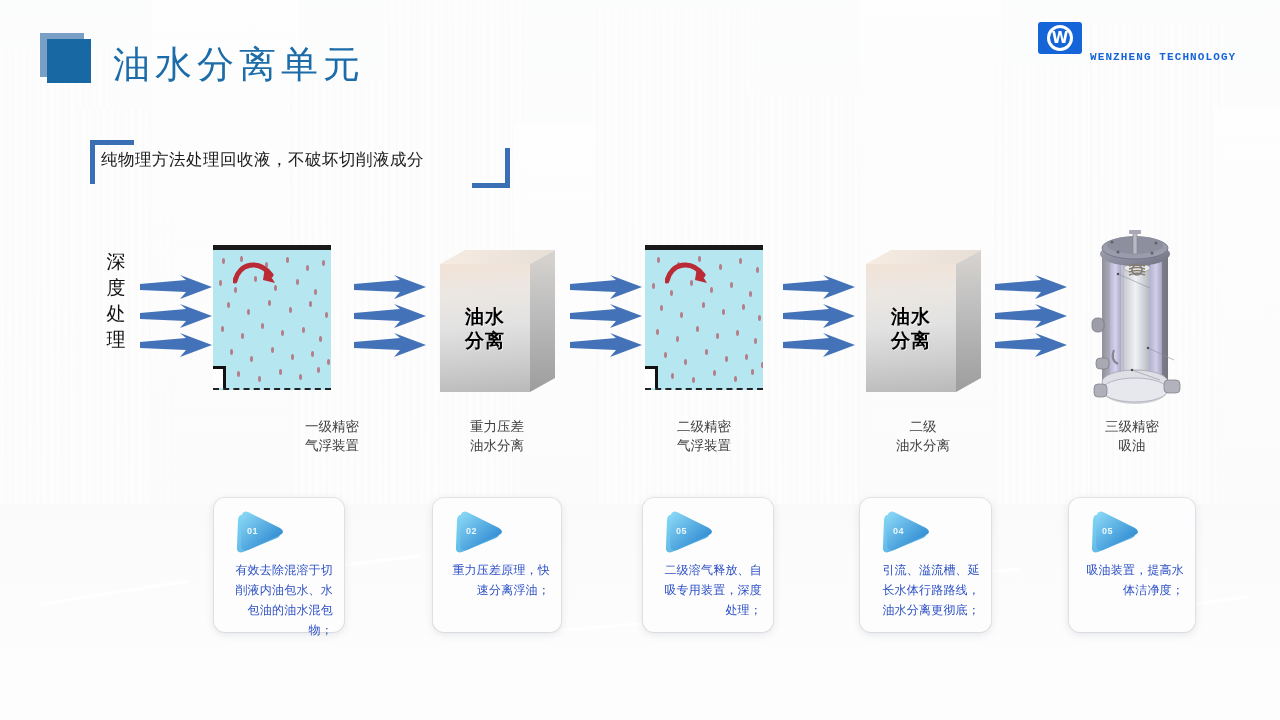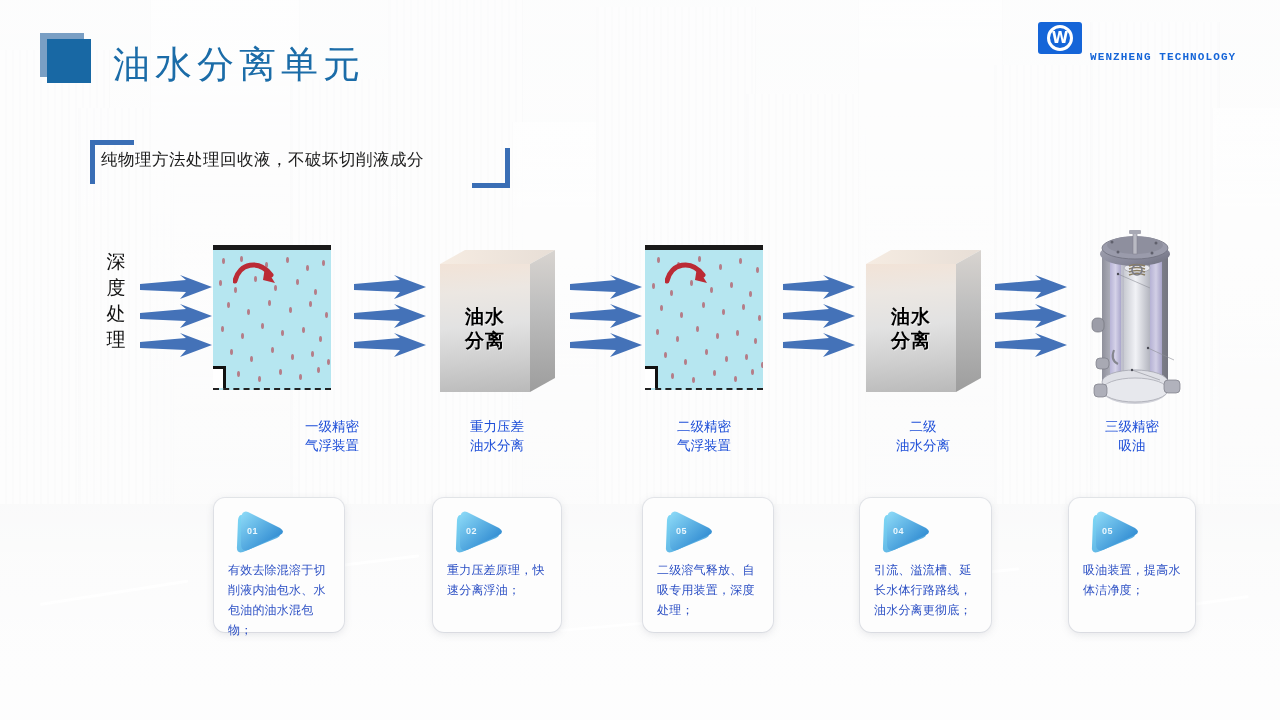--- a/index.html
+++ b/index.html
@@ -147,31 +147,32 @@
     font-size: 19px; font-weight: bold; color: #000; line-height: 24px; text-align: center;
     letter-spacing: 1px; text-shadow: 1px 1px 0 rgba(255,255,255,.55);
     font-family: "DejaVu Sans", "Liberation Sans", sans-serif;
   }
 
   
   .equip { position: absolute; width: 96px; height: 178px; }
 
   .caption {
     position: absolute; width: 160px; text-align: center;
-    font-size: 13.5px; line-height: 19px; color: #1d4ed8;
+    font-size: 13.5px; line-height: 19px; color: #404040;
     font-family: "DejaVu Sans", "Liberation Sans", sans-serif;
   }
 
   
   .cards { position: absolute; left: 0; top: 498px; width: 1280px; height: 140px; }
   .card {
     position: absolute; top: 0; width: 130px; height: 134px;
     background: #fdfdfd; border-radius: 11px;
     box-shadow: 0 2px 9px rgba(120,125,140,.20), 0 0 0 1px rgba(230,232,236,.9);
     padding: 12px 11px 0 14px;
+    text-align: right;
   }
   .card-icon { position: relative; width: 52px; height: 44px; margin: 0 0 6px 8px; }
   .card-icon svg { position: absolute; left: 0; top: 0; }
   .card-num {
     position: absolute; left: 11px; top: 16px;
     font-size: 9px; font-weight: bold; color: #eaf7fe; letter-spacing: .4px;
     font-family: "Liberation Sans", sans-serif;
   }
   .card-text {
     font-size: 12px; line-height: 20px; color: #2b4fc4; letter-spacing: .2px;

